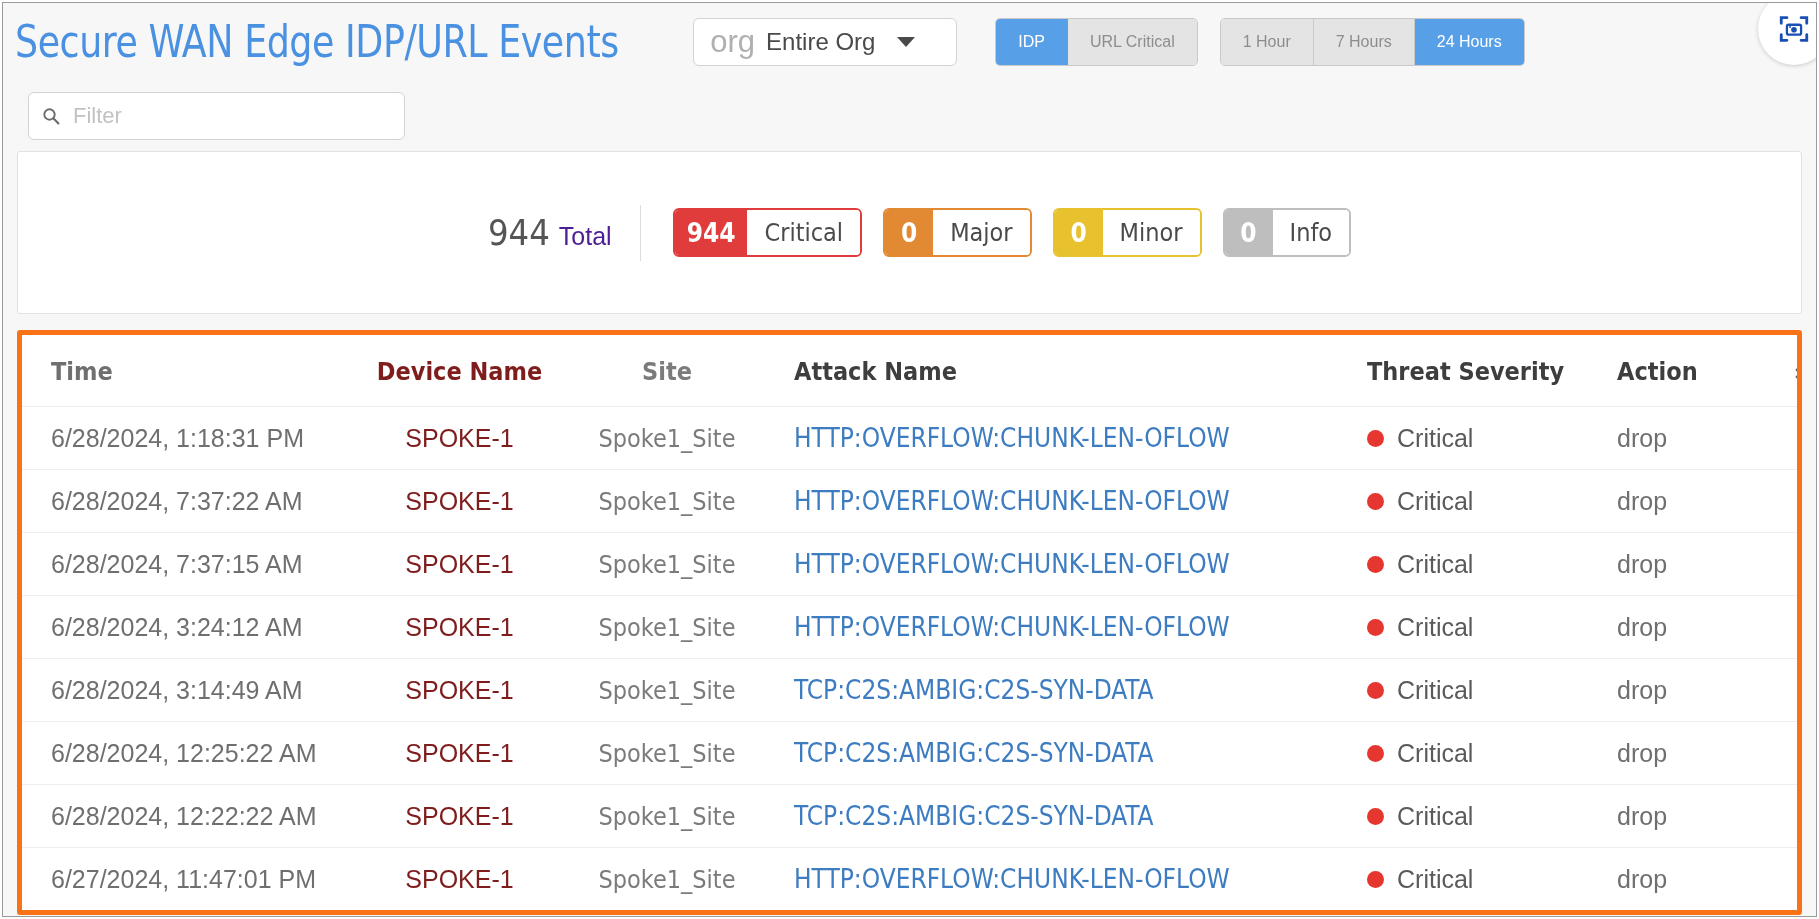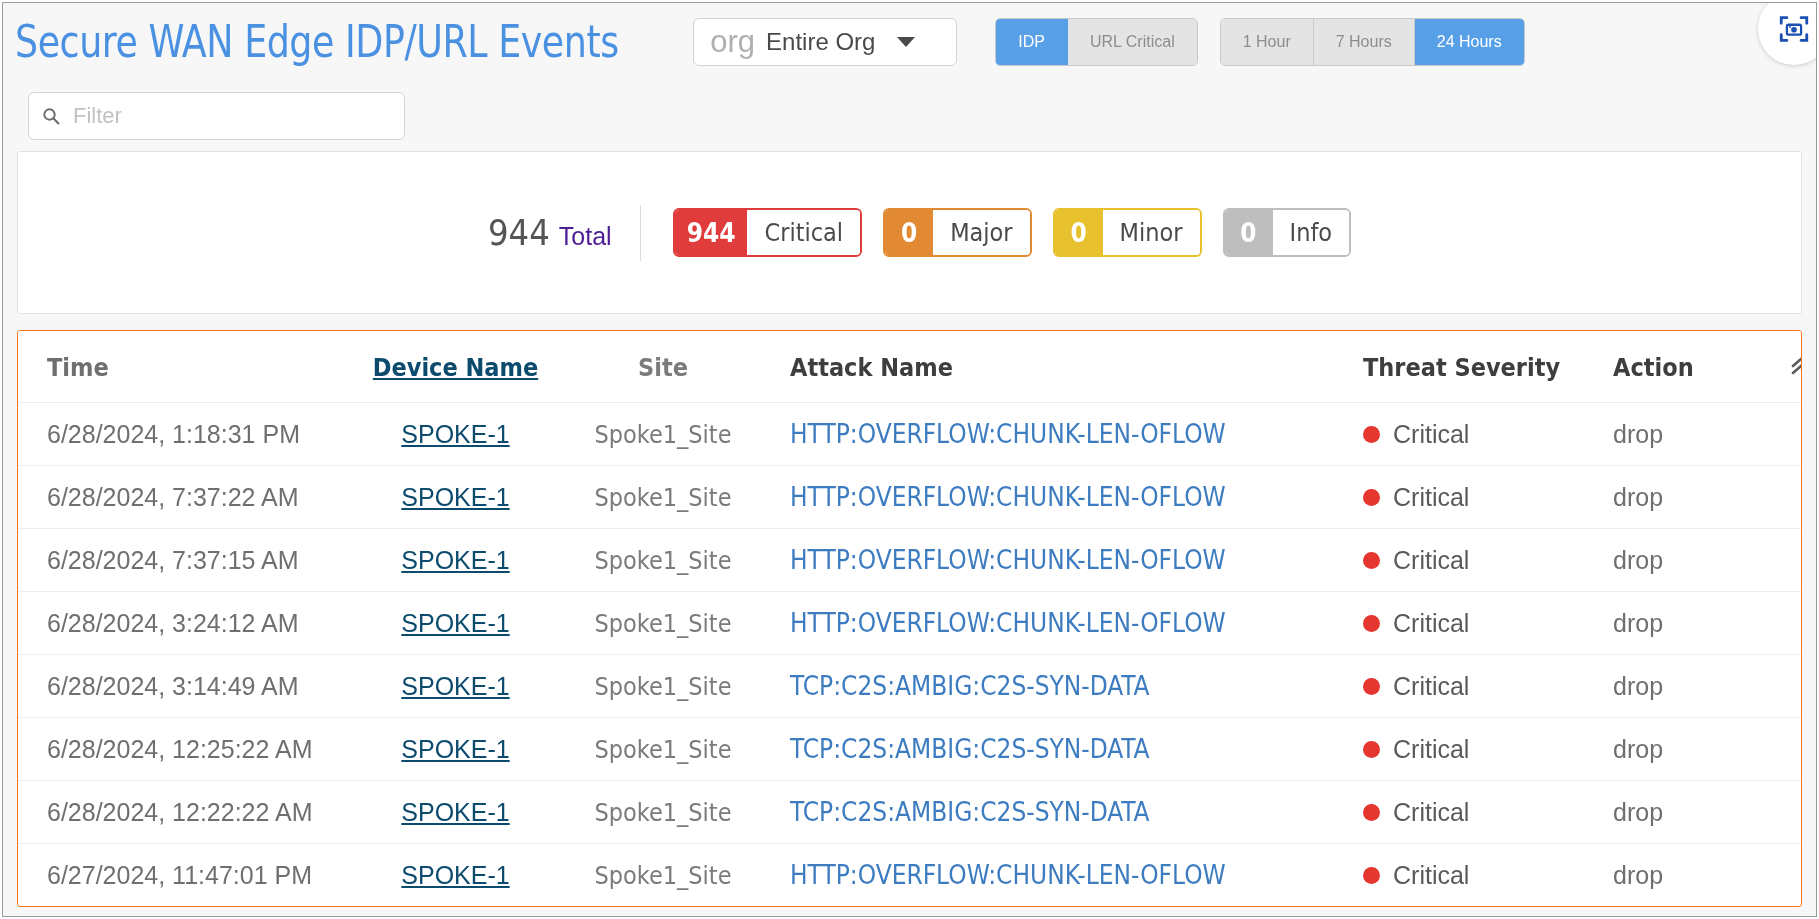--- a/index.html
+++ b/index.html
@@ -204,21 +204,21 @@
     padding: 0 17px;
     font-size: 25px;
     color: #4a4a4a;
     font-family: "DejaVu Sans Condensed", "Liberation Sans Narrow", "Liberation Sans", sans-serif;
   }
 
   
   .table-card {
     margin: 16px 14px 0 14px;
     background: #ffffff;
-    border: 1px solid #f97316;
+    border: 5px solid #f97316;
     border-radius: 3px;
     overflow: hidden;
   }
   table { border-collapse: collapse; width: 100%; table-layout: fixed; }
   thead th {
     text-align: left;
     font-family: "DejaVu Sans Condensed", "Liberation Sans Narrow", "Liberation Sans", sans-serif;
     font-size: 25px;
     font-weight: bold;
     color: #3e3e3e;
@@ -229,21 +229,21 @@
   tbody td {
     font-size: 25px;
     color: #6f6f6f;
     padding: 16px 0 16px 0;
     border-top: 1px solid #eeeeee;
     white-space: nowrap;
   }
   tbody tr:first-child td { border-top: 1px solid #ededed; }
 
   .c-time   { width: 330px; padding-left: 29px !important; color: #6f6f6f; }
-  .c-device { width: 215px; text-align: center; color: #0c4a6e; text-decoration: underline; }
+  .c-device { width: 215px; text-align: center; color: #7f1d1d; }
   .c-site   { width: 200px; text-align: center;
               font-family: "DejaVu Sans Condensed", "Liberation Sans Narrow", "Liberation Sans", sans-serif;
               color: #7b7b7b; }
   .c-attack { width: 600px; padding-left: 27px !important; }
   .c-sev    { width: 250px; padding-left: 0 !important; }
   .c-action { width: 160px; }
   .c-tools  { width: 60px; text-align: right; padding-right: 18px !important; }
 
   thead .c-time   { padding-left: 29px !important; }
   thead .c-device { text-align: center; }

